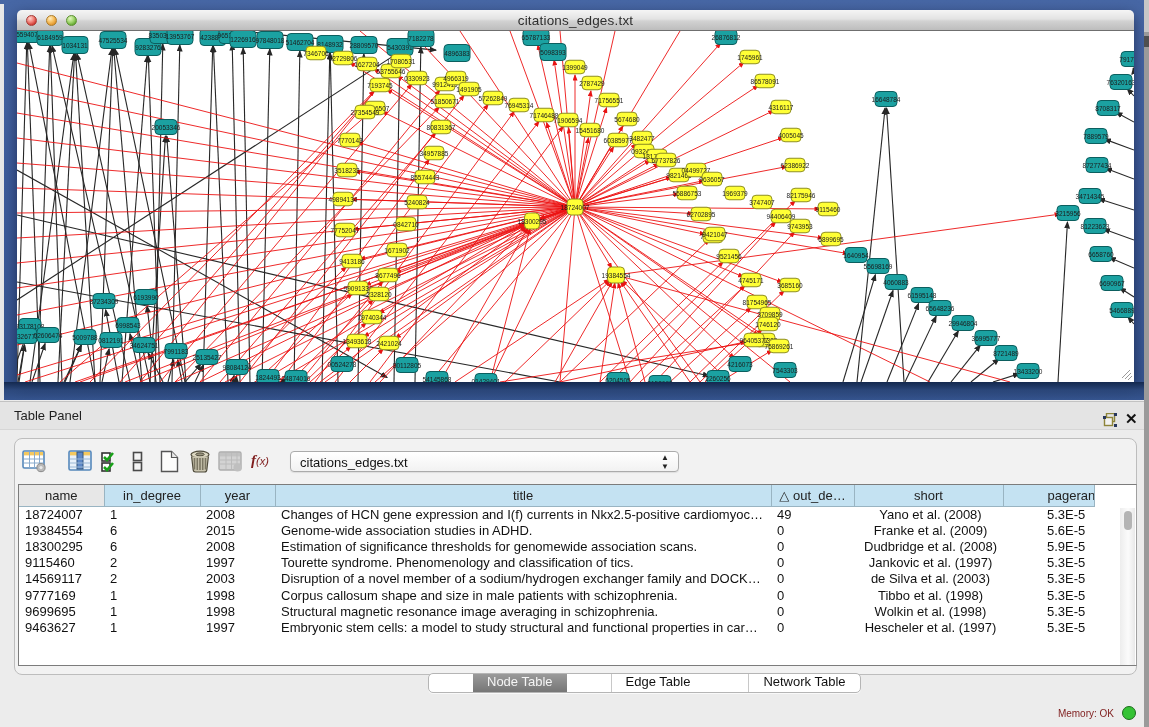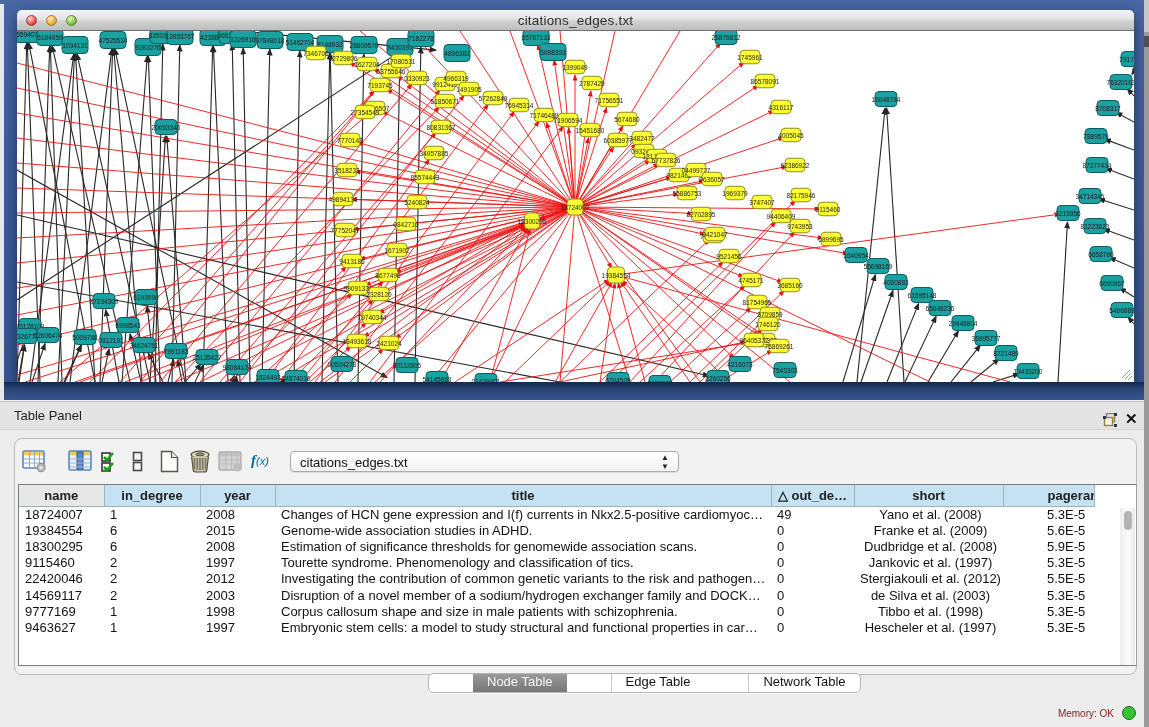--- a/index.html
+++ b/index.html
@@ -47,21 +47,21 @@
 .ticon { position:absolute; top:1px; }
 #combo { position:absolute; left:275px; top:2px; width:389px; height:21px; background:linear-gradient(180deg,#ffffff,#f2f2f2);
   border:1px solid #ababab; border-radius:4px; box-shadow:0 1px 1px rgba(0,0,0,.08); }
 #combo .txt { position:absolute; left:9px; top:3px; font-size:13px; color:#111; }
 #combo .arr { position:absolute; right:9px; top:1px; font-size:8px; color:#222; line-height:9px; text-align:center; }
 
 
 #tbl { position:absolute; left:3px; top:45px; width:1119px; height:182px; background:#fff;
   border:1px solid #7c7c7c; border-right:1px solid #a0a0a0; overflow:hidden; }
 table { border-collapse:collapse; table-layout:fixed; width:1075px; font-size:13px; }
-th { height:21px; background:#c4e2f2; border:1px solid #99b4c2; border-top:none; font-weight:bold;
+th { height:21px; background:#c4e2f2; border:1px solid #99b4c2; border-top:none; font-weight:normal;
   font-size:13px; color:#222; overflow:hidden; white-space:nowrap; }
 th:first-child { background:#e7e7e7; border-left:none; }
 td { height:16.2px; padding:0 0 0 6px; color:#111; overflow:hidden; white-space:nowrap; }
 .c1 { width:85px; } .c2 { width:96px; } .c3 { width:75px; } .c4 { width:496px; }
 .c5 { width:83px;margin-left:12px; } .c6 { width:149px; } .c7 { width:91px;padding-left:44px; }
 td.c6 { text-align:center; padding-left:4px; }
 
 #sbar { position:absolute; right:1px; top:23px; width:15px; height:158px;
   background:linear-gradient(90deg,#ededed,#fbfbfb 55%,#e9e9e9); }
 #thumb { position:absolute; left:3.5px; top:3px; width:8px; height:19px; border-radius:4px; background:#b4b4b4; }
@@ -932,21 +932,21 @@
           <ellipse cx="12" cy="4.4" rx="4.2" ry="1.5" fill="#9a9580" stroke="#4e4a3a"></ellipse>
           <path d="M3.6 6.5 l1.6 13.5 q0.2 2 2.4 2 h8.8 q2.2 0 2.4 -2 l1.6 -13.5" fill="#c9c4ae" stroke="#4e4a3a" stroke-width="1.2"></path>
           <path d="M6.5 8 v11.5 M9.3 8 v12 M12 8 v12 M14.7 8 v12 M17.5 8 v11.5" stroke="#7b7663" stroke-width="1.6"></path>
         </svg>
         <svg class="ticon" style="left:203px" width="25" height="23" viewBox="0 0 25 23">
           <rect x="1" y="2" width="22" height="18" rx="1.5" fill="#d3d3d3" stroke="#adadad" stroke-width="1.4"></rect>
           <rect x="2" y="3" width="20" height="3.4" fill="#c2c2c2"></rect>
           <path d="M2 10 h20 M2 14 h20 M8 3 v16 M13.5 3 v16 M19 3 v16" stroke="#bbb" stroke-width="1"></path>
           <circle cx="19.5" cy="17.5" r="4" fill="#bfbfbf"></circle>
         </svg>
-        <div class="ticon" style="left:236px; top:2px; font-size:15px; color:#0369a1;"><i style="font-family:'Liberation Serif',serif; font-weight:bold;">f</i><span style="font-size:11px;font-style:italic;">(x)</span></div>
+        <div class="ticon" style="left:236px; top:2px; font-size:15px; color:#7f1d1d;"><i style="font-family:'Liberation Serif',serif; font-weight:bold;">f</i><span style="font-size:11px;font-style:italic;">(x)</span></div>
         <div id="combo">
             <div class="txt">citations_edges.txt</div>
             <div class="arr">▲<br>▼</div>
           </div>
       </div>
       <div id="tbl">
         <table>
           <tbody>
               <tr>
                 <th class="c1">name</th>
@@ -987,44 +987,44 @@
               <tr>
                 <td class="c1">9115460</td>
                 <td class="c2">2</td>
                 <td class="c3">1997</td>
                 <td class="c4">Tourette syndrome. Phenomenology and classification of tics.</td>
                 <td class="c5">0</td>
                 <td class="c6">Jankovic et al. (1997)</td>
                 <td class="c7">5.3E-5</td>
               </tr>
               <tr>
-                <td class="c1">22420046</td>
-                <td class="c2">2</td>
-                <td class="c3">2012</td>
-                <td class="c4">Investigating the contribution of common genetic variants to the risk and pathogen…</td>
-                <td class="c5">0</td>
-                <td class="c6">Stergiakouli et al. (2012)</td>
-                <td class="c7">5.5E-5</td>
-              </tr>
-              <tr>
                 <td class="c1">14569117</td>
                 <td class="c2">2</td>
                 <td class="c3">2003</td>
                 <td class="c4">Disruption of a novel member of a sodium/hydrogen exchanger family and DOCK…</td>
                 <td class="c5">0</td>
                 <td class="c6">de Silva et al. (2003)</td>
                 <td class="c7">5.3E-5</td>
               </tr>
               <tr>
                 <td class="c1">9777169</td>
                 <td class="c2">1</td>
                 <td class="c3">1998</td>
                 <td class="c4">Corpus callosum shape and size in male patients with schizophrenia.</td>
                 <td class="c5">0</td>
                 <td class="c6">Tibbo et al. (1998)</td>
+                <td class="c7">5.3E-5</td>
+              </tr>
+              <tr>
+                <td class="c1">9699695</td>
+                <td class="c2">1</td>
+                <td class="c3">1998</td>
+                <td class="c4">Structural magnetic resonance image averaging in schizophrenia.</td>
+                <td class="c5">0</td>
+                <td class="c6">Wolkin et al. (1998)</td>
                 <td class="c7">5.3E-5</td>
               </tr>
               <tr>
                 <td class="c1">9463627</td>
                 <td class="c2">1</td>
                 <td class="c3">1997</td>
                 <td class="c4">Embryonic stem cells: a model to study structural and functional properties in car…</td>
                 <td class="c5">0</td>
                 <td class="c6">Hescheler et al. (1997)</td>
                 <td class="c7">5.3E-5</td>

